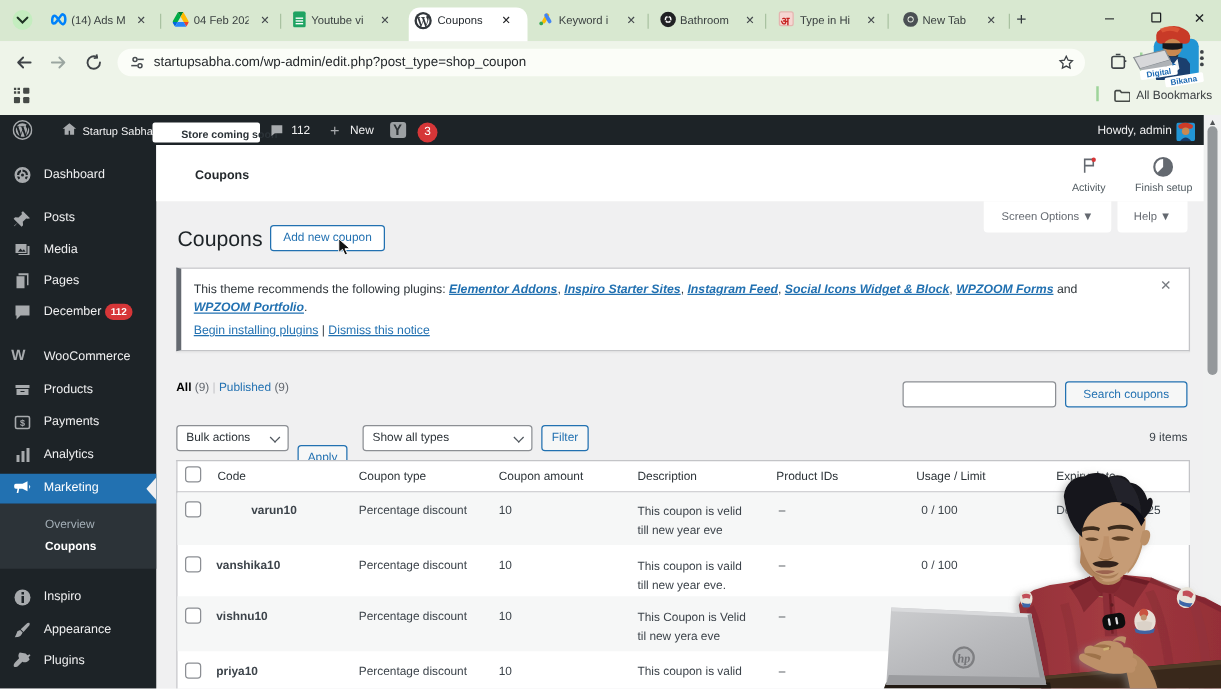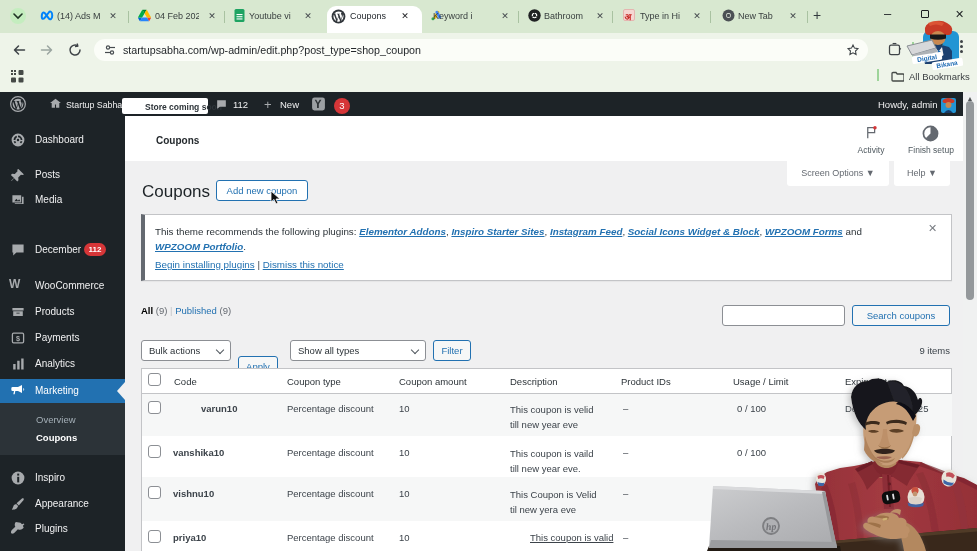--- a/index.html
+++ b/index.html
@@ -84,21 +84,21 @@
       <path fill="#fff" d="M3.3 10c0 2.65 1.54 4.94 3.77 6.03L3.88 7.29A6.63 6.63 0 0 0 3.3 10Zm11.22-.34c0-.83-.3-1.4-.55-1.84-.34-.55-.66-1.02-.66-1.57 0-.62.47-1.19 1.13-1.19h.09A6.68 6.68 0 0 0 10 3.3a6.7 6.7 0 0 0-5.6 3.02c.16.01.3.01.43.01.7 0 1.79-.08 1.79-.08.36-.02.4.51.04.55 0 0-.36.04-.77.06l2.44 7.26 1.47-4.4-1.04-2.86c-.36-.02-.7-.06-.7-.06-.36-.02-.32-.57.04-.55 0 0 1.11.08 1.77.08.7 0 1.79-.08 1.79-.08.36-.02.4.51.04.55 0 0-.36.04-.77.06l2.42 7.2.69-2.23c.3-.96.47-1.64.47-2.23Zm-4.4 1.06-2.01 5.85a6.72 6.72 0 0 0 4.12-.11l-.05-.09Zm5.77-3.81c.03.21.04.44.04.69 0 .68-.13 1.44-.51 2.4l-2.05 5.94A6.7 6.7 0 0 0 16.7 10c0-1.16-.3-2.25-.81-3.09Z"></path>
     </svg>
   <div class="abs tabtxt" style="left:350px;top:11px;width:44px;color:#23282d;">Coupons</div>
   <div class="abs tabx" style="left:397px;top:8px;color:#202124;">✕</div>
 
   <svg class="abs" style="left:430px;top:9px" width="13" height="13" viewBox="0 0 24 24">
       <rect x="9.3" y="2.5" width="5.4" height="16" rx="2.7" transform="rotate(30 12 10.5)" fill="#fbbc04"></rect>
       <rect x="12.6" y="2.5" width="5.4" height="16" rx="2.7" transform="rotate(-30 15.3 10.5)" fill="#4285f4"></rect>
       <circle cx="5.5" cy="18" r="2.8" fill="#34a853"></circle>
     </svg>
-  <div class="abs tabtxt" style="left:433px;top:11px;width:42px;">Keyword i</div>
+  <div class="abs tabtxt" style="left:447px;top:11px;width:42px;">Keyword i</div>
   <div class="abs tabx" style="left:497px;top:8px;">✕</div>
   <div class="abs tabsep" style="left:518px;"></div>
 
   <svg class="abs" style="left:528px;top:9px" width="13" height="13" viewBox="0 0 13 13">
       <circle cx="6.5" cy="6.5" r="6.2" fill="#202123"></circle>
       <circle cx="6.5" cy="6.5" r="2.2" fill="none" stroke="#fff" stroke-width="1.1"></circle>
       <g stroke="#202123" stroke-width="1">
         <line x1="6.5" y1="2" x2="6.5" y2="4.5"></line>
         <line x1="2.6" y1="8.7" x2="4.8" y2="7.4"></line>
         <line x1="10.4" y1="8.7" x2="8.2" y2="7.4"></line>
@@ -245,20 +245,26 @@
       </svg>
     <span class="mlabel">Posts</span>
   </div>
   <div class="mitem" style="top:188px;">
     <svg class="micon" viewBox="0 0 20 20" width="16" height="16">
         <path fill="#a7aaad" d="M3 4h11v9H3Zm12 2h2v9H6v-1h9ZM5.5 11.5 8 8l2 2.5L11.5 9l1.5 2.5Z"></path>
         <path fill="#1d2327" d="M5.5 11.7 8 8.4l1.9 2.4L11.4 9.2l1.6 2.5Z"></path>
       </svg>
     <span class="mlabel">Media</span>
   </div>
+  <div class="mitem" style="top:213px;">
+    <svg class="micon" viewBox="0 0 20 20" width="16" height="16">
+        <path fill="#a7aaad" d="M4 5h8v12H4Zm9-3h3v12h-1.5V4H6V2Z"></path>
+      </svg>
+    <span class="mlabel">Pages</span>
+  </div>
   <div class="mitem" style="top:238px;">
     <svg class="micon" viewBox="0 0 20 20" width="16" height="16">
         <path fill="#a7aaad" d="M3 3h14v10H8l-4 4v-4H3Z"></path>
       </svg>
     <span class="mlabel">December</span>
     <span style="position:absolute;left:84px;top:5px;width:22px;height:13px;background:#d63638;border-radius:7px;color:#fff;font-size:8px;text-align:center;line-height:13px;font-weight:bold;">112</span>
   </div>
   <div class="mitem" style="top:274px;">
     <span style="position:absolute;left:9px;top:3px;font-size:12px;font-weight:bold;color:#a7aaad;">W</span>
     <span class="mlabel">WooCommerce</span>
@@ -391,21 +397,21 @@
   <div class="cell" style="left:287px;top:488px;">Percentage discount</div>
   <div class="cell" style="left:399px;top:488px;">10</div>
   <div class="cell" style="left:510px;top:488px;line-height:14.5px;">This Coupon is Velid<br>til new yera eve</div>
   <div class="cell" style="left:623px;top:488px;">–</div>
   <div class="cell" style="left:737px;top:488px;">0 / 100</div>
 
   <div class="cbx" style="left:148px;top:530px;"></div>
   <div class="cell blue" style="left:173px;top:532px;font-weight:bold;">priya10</div>
   <div class="cell" style="left:287px;top:532px;">Percentage discount</div>
   <div class="cell" style="left:399px;top:532px;">10</div>
-  <div class="cell" style="left:530px;top:532px;text-decoration:underline;">This coupon is valid</div>
+  <div class="cell" style="left:510px;top:532px;">This coupon is valid</div>
   <div class="cell" style="left:623px;top:532px;">–</div>
 
   <div id="sbar" class="abs"></div>
   <div class="abs" style="left:966px;top:95px;width:8px;height:8px;color:#505356;font-size:7px;text-align:center;">▲</div>
   <div id="sthumb" class="abs"></div>
 
   <svg class="abs" style="left:695px;top:372px;" width="282" height="179" viewBox="0 0 282 179">
     <defs>
       <linearGradient id="shirtg" x1="0" y1="0" x2="1" y2="0">
         <stop offset="0" stop-color="#953138"></stop>

